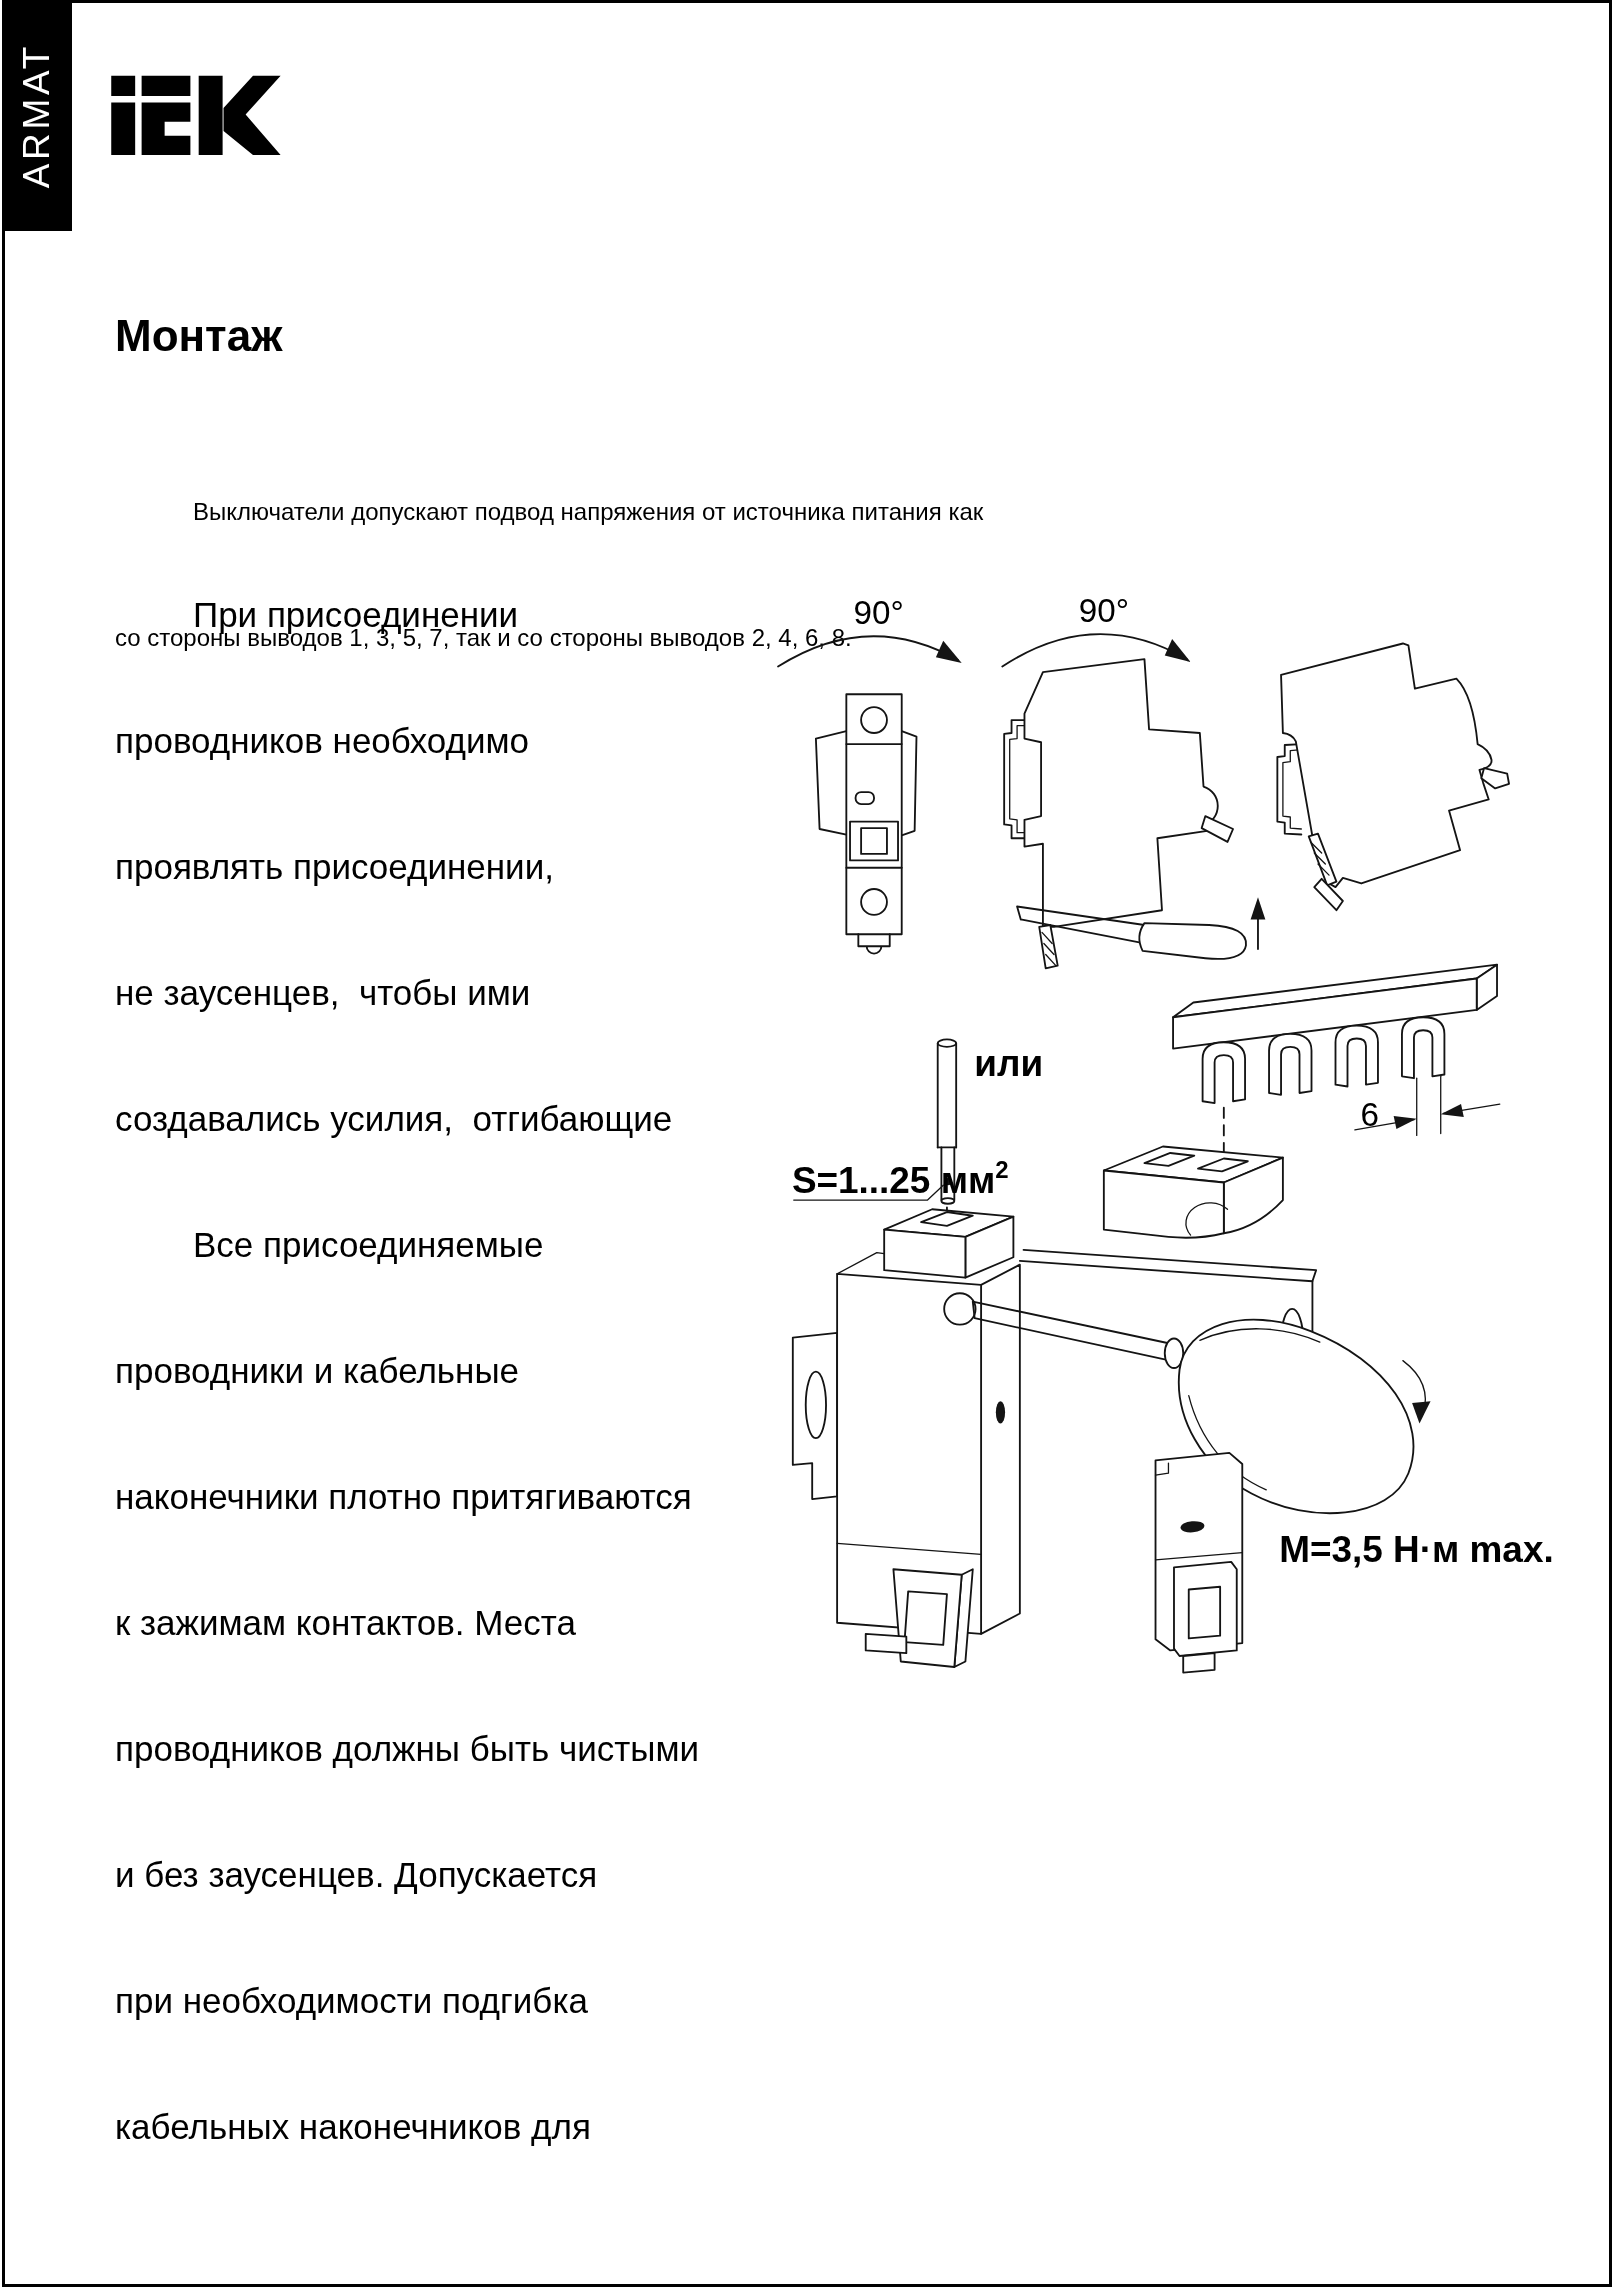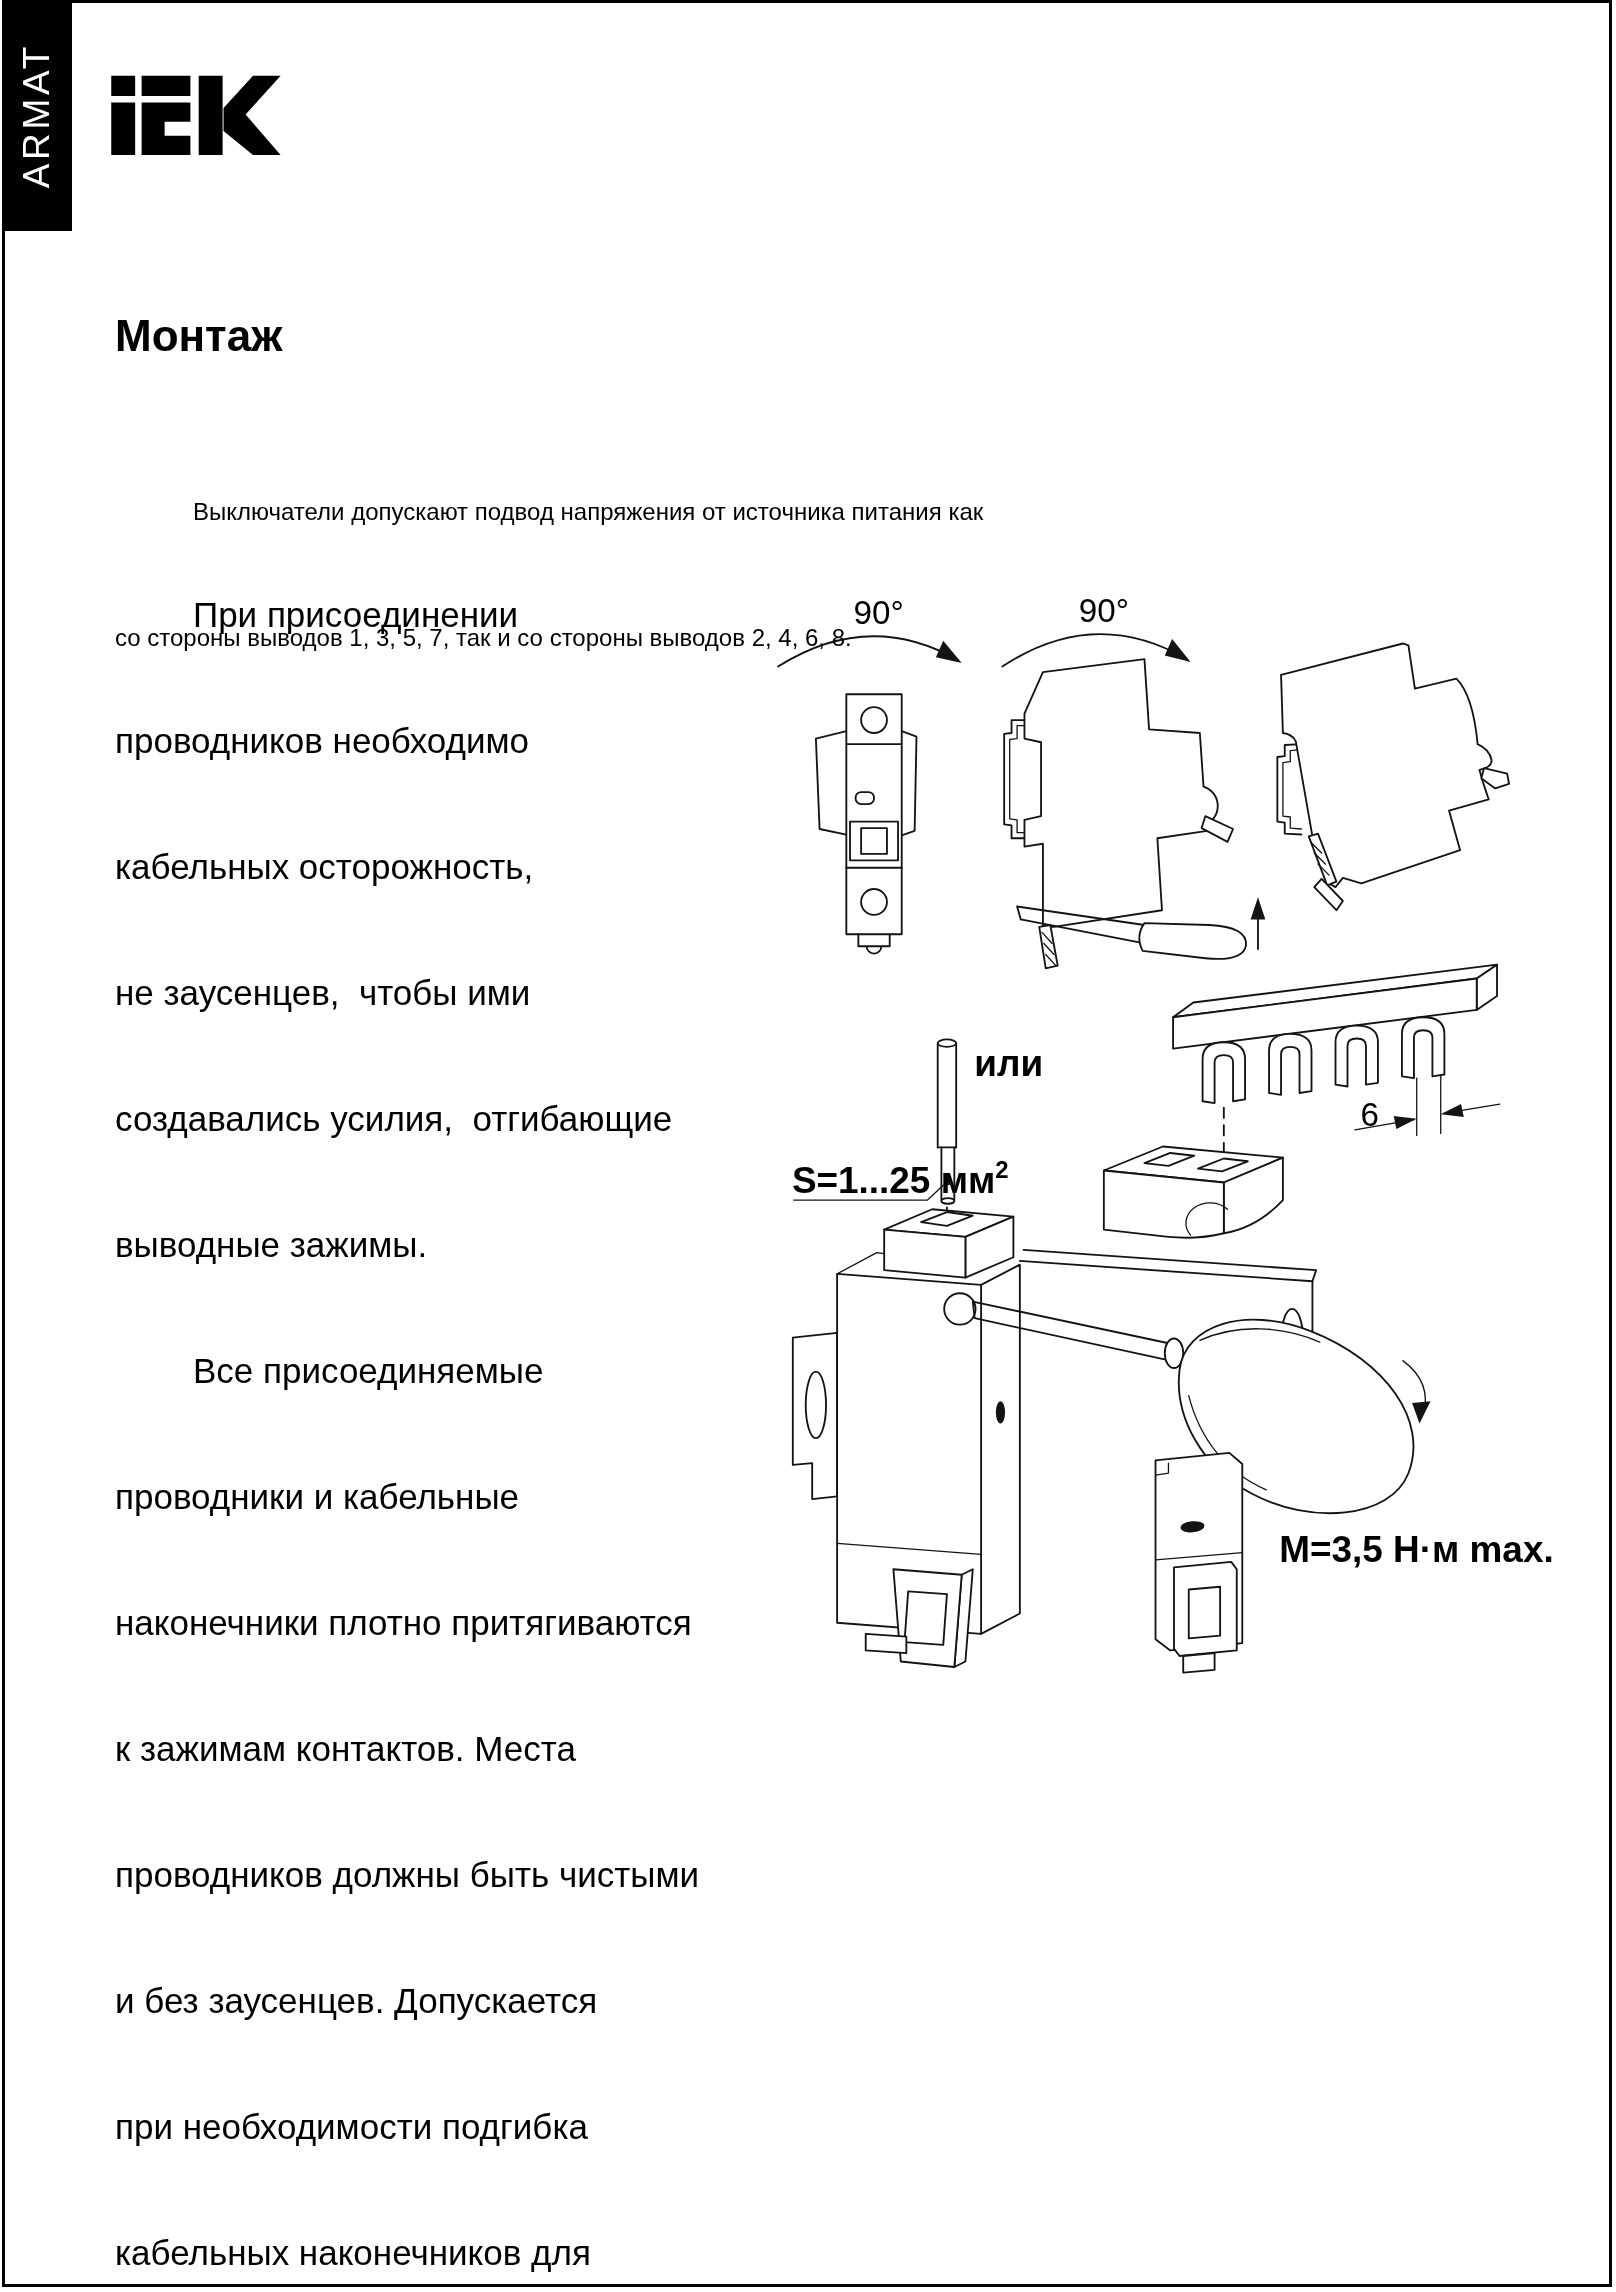--- a/index.html
+++ b/index.html
@@ -51,24 +51,23 @@
 <div class="heading">Монтаж</div>
 
 <div class="intro">
   <div class="line ind">Выключатели допускают подвод напряжения от источника питания как</div>
   <div class="line">со стороны выводов 1, 3, 5, 7, так и со стороны выводов 2, 4, 6, 8.</div>
 </div>
 
 <div class="column">
   <div class="line ind">При присоединении</div>
   <div class="line">проводников необходимо</div>
-  <div class="line">кабельных осторожность,</div>
+  <div class="line">проявлять присоединении,</div>
   <div class="line">не заусенцев,  чтобы ими</div>
   <div class="line">создавались усилия,  отгибающие</div>
-  <div class="line">выводные зажимы.</div>
   <div class="line ind">Все присоединяемые</div>
   <div class="line">проводники и кабельные</div>
   <div class="line">наконечники плотно притягиваются</div>
   <div class="line">к зажимам контактов. Места</div>
   <div class="line">проводников должны быть чистыми</div>
   <div class="line">и без заусенцев. Допускается</div>
   <div class="line">при необходимости подгибка</div>
   <div class="line">кабельных наконечников для</div>
   
   

